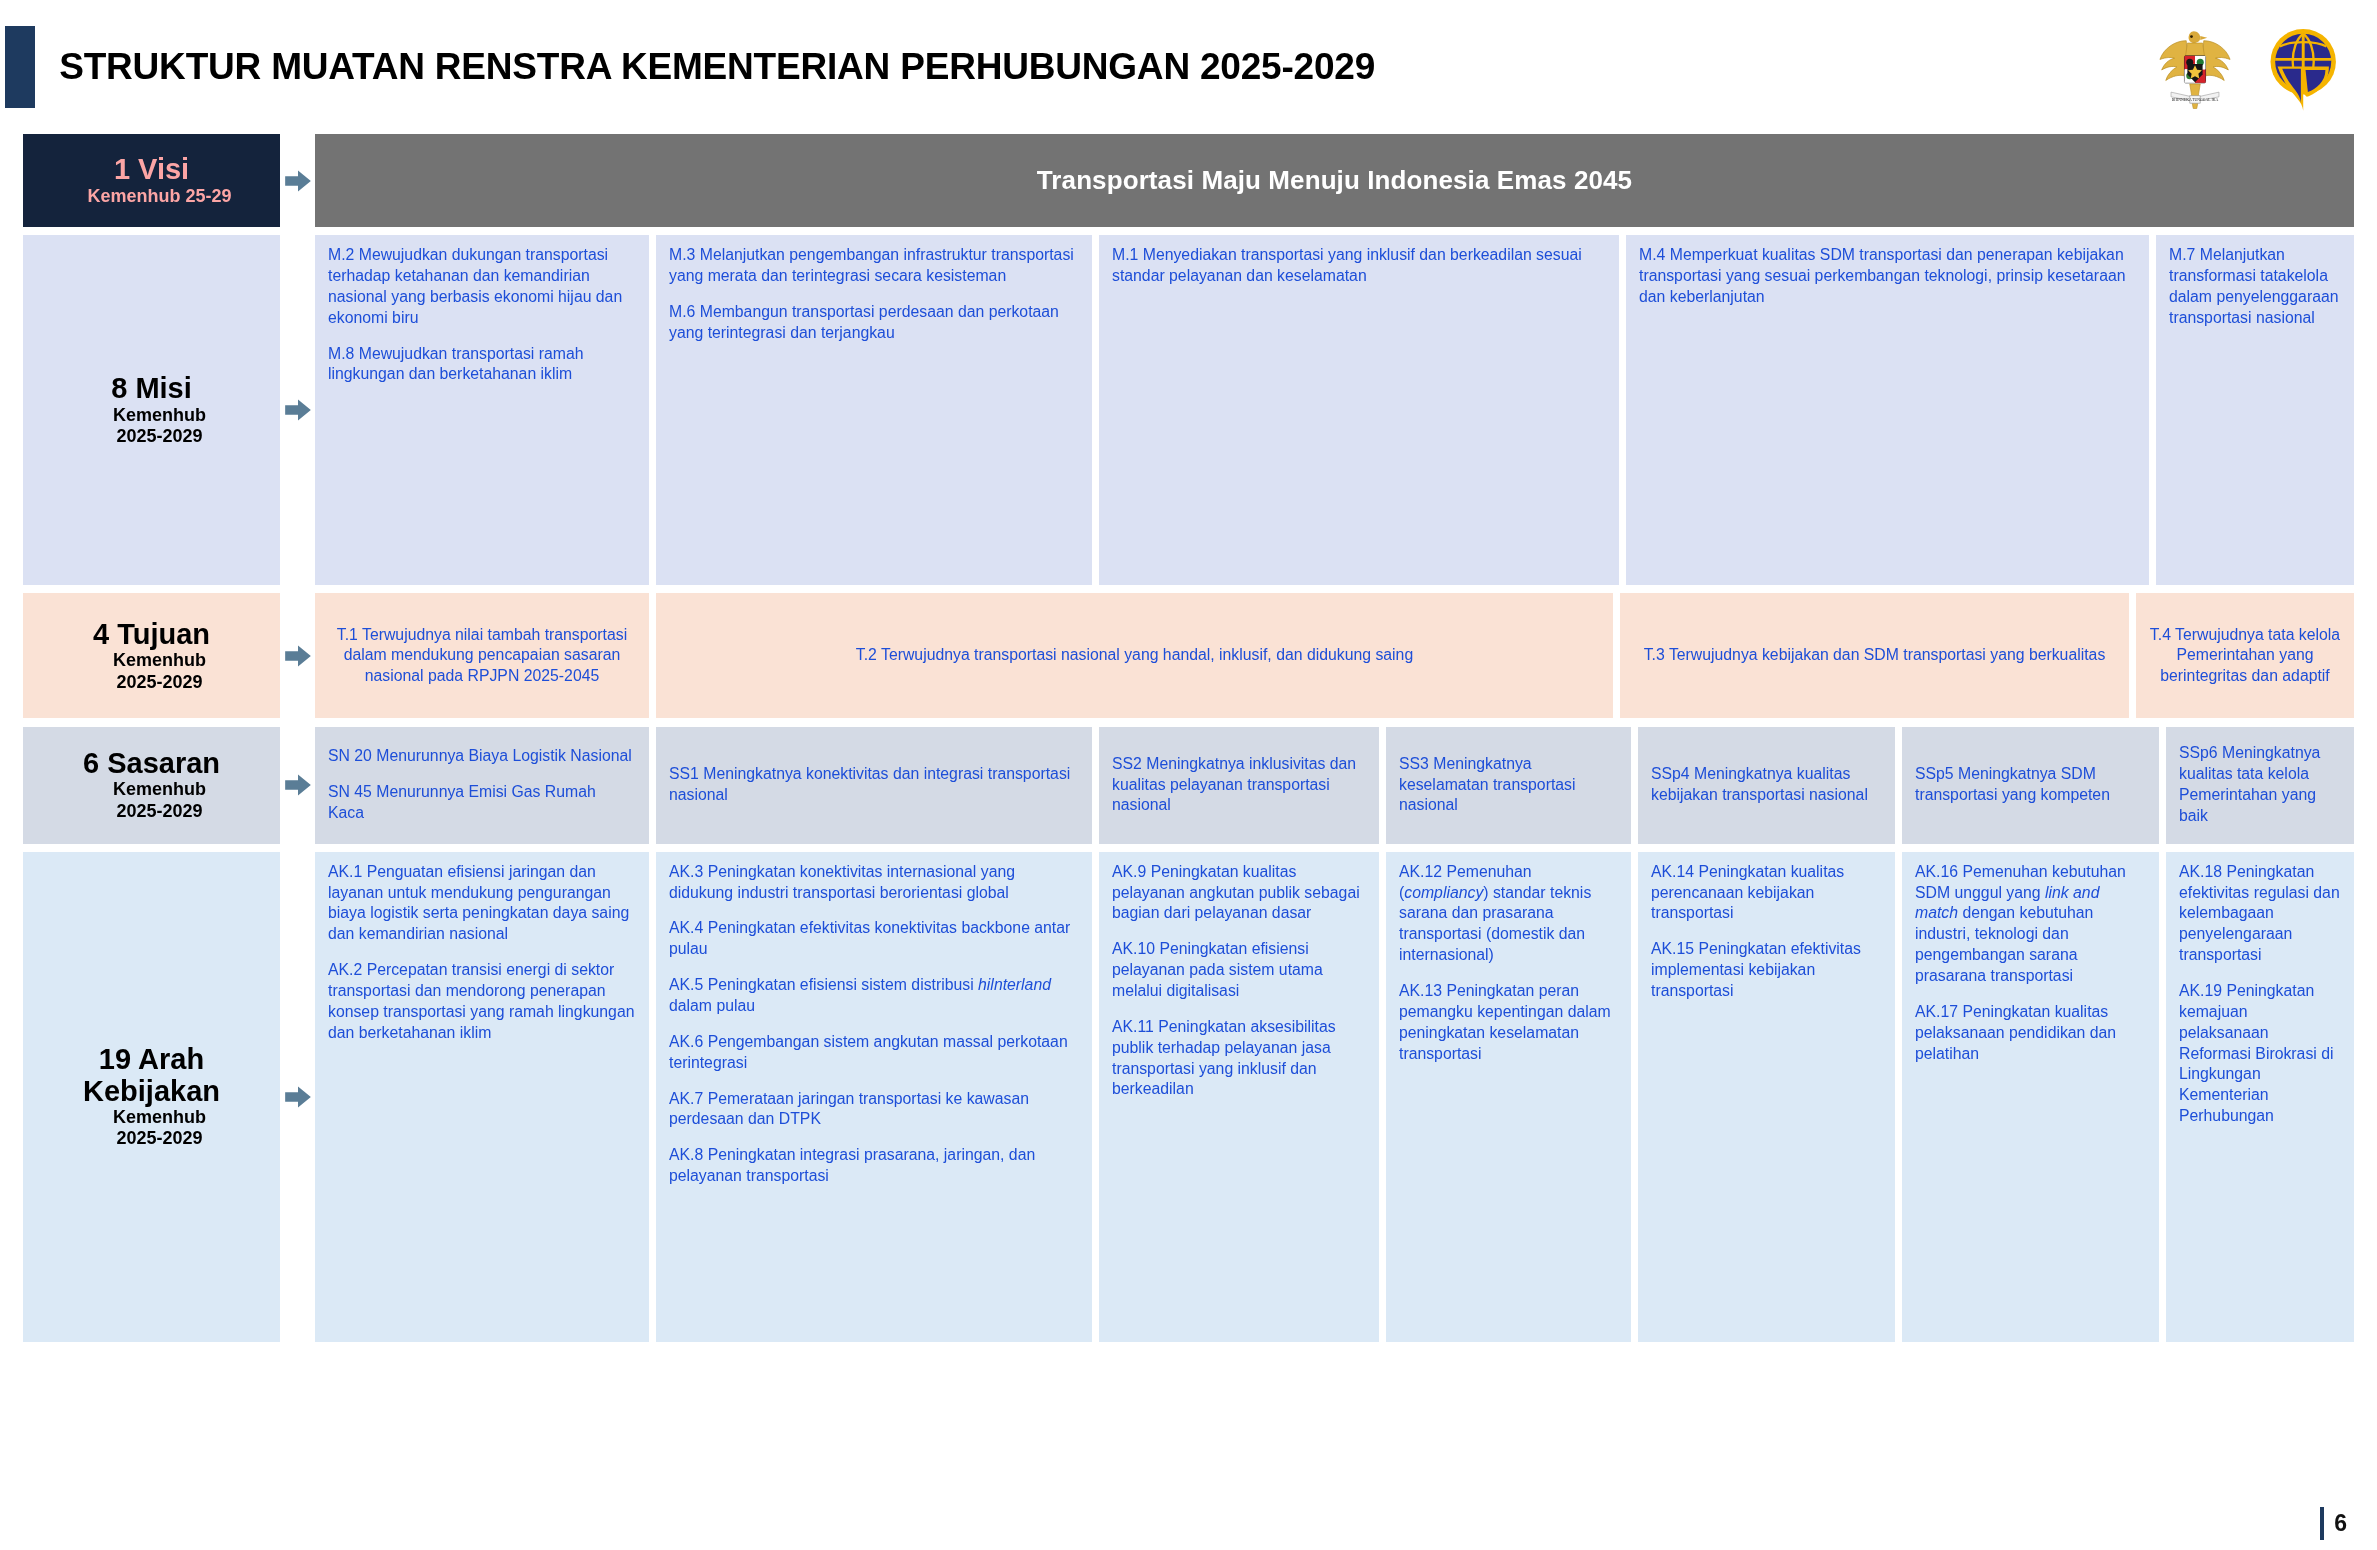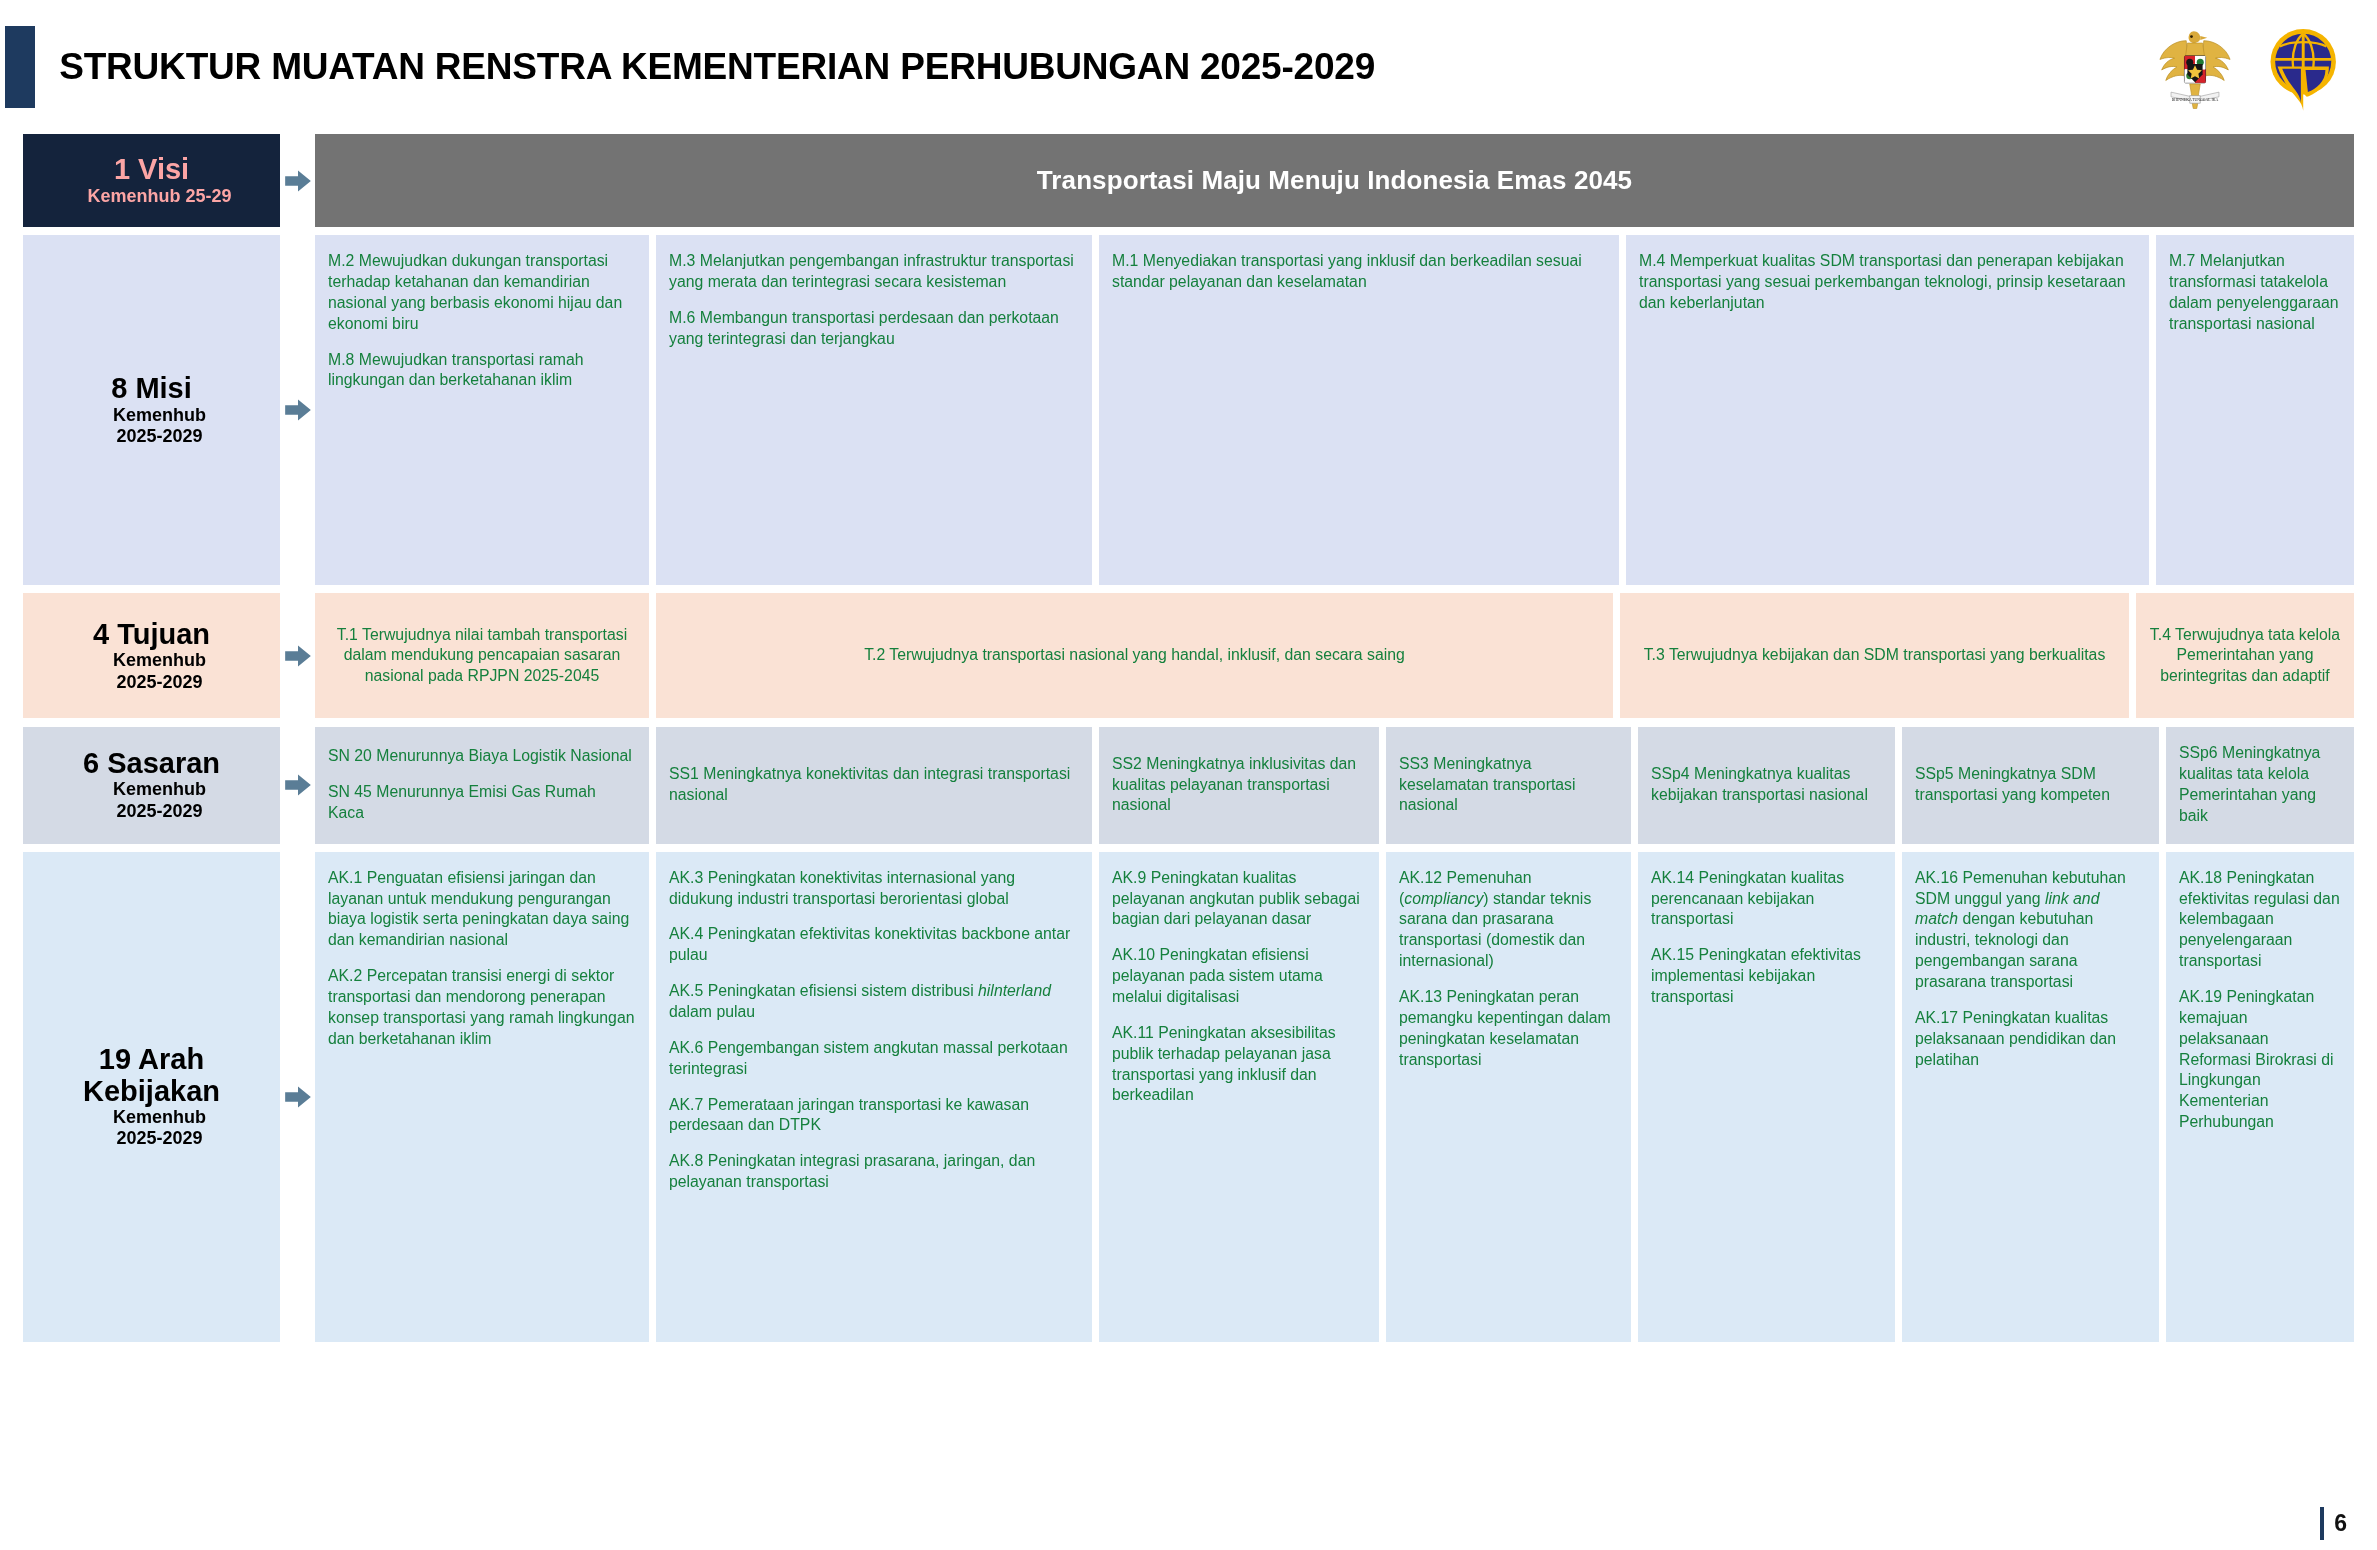--- a/index.html
+++ b/index.html
@@ -84,24 +84,24 @@
     display: flex; align-items: center; justify-content: center;
     background: transparent;
   }
   .arrow {
     width: 28px; height: 28px;
   }
 
   
   .cell {
     position: relative;
-    padding: 16px 13px;
+    padding: 10px 13px;
     font-size: 15.8px;
     line-height: 1.32;
-    color: #15803d;
+    color: #1d4ed8;
     overflow: hidden;
   }
   .cell p { margin: 0 0 15px 0; }
   .cell p:last-child { margin-bottom: 0; }
   .cell.misi { background: #dbe1f3; }
   .cell.tujuan {
     background: #fae2d5;
     display: flex; align-items: center; justify-content: center;
     text-align: center;
   }
@@ -271,21 +271,21 @@
       <div class="sub">Kemenhub</div>
       <div class="sub">2025-2029</div>
     </div>
     <div class="arrow-wrap">
       <svg class="arrow" viewBox="0 0 48 48">
         <path d="M2 16 L24 16 L24 6 L46 24 L24 42 L24 32 L2 32 Z" fill="#5a7d96"></path>
       </svg>
     </div>
     <div class="cell tujuan w-t1">T.1 Terwujudnya nilai tambah transportasi dalam mendukung pencapaian sasaran nasional pada RPJPN 2025-2045</div>
     <div class="gap"></div>
-    <div class="cell tujuan w-t2">T.2 Terwujudnya transportasi nasional yang handal, inklusif, dan secara saing</div>
+    <div class="cell tujuan w-t2">T.2 Terwujudnya transportasi nasional yang handal, inklusif, dan didukung saing</div>
     <div class="gap"></div>
     <div class="cell tujuan w-t3">T.3 Terwujudnya kebijakan dan SDM transportasi yang berkualitas</div>
     <div class="gap"></div>
     <div class="cell tujuan w-t4">T.4 Terwujudnya tata kelola Pemerintahan yang berintegritas dan adaptif</div>
   </div>
   <div class="vgap" style="height:8.2px"></div>
 
   <div class="row row-sasaran">
     <div class="lbl sasaran">
       <div class="big">6 Sasaran</div>

